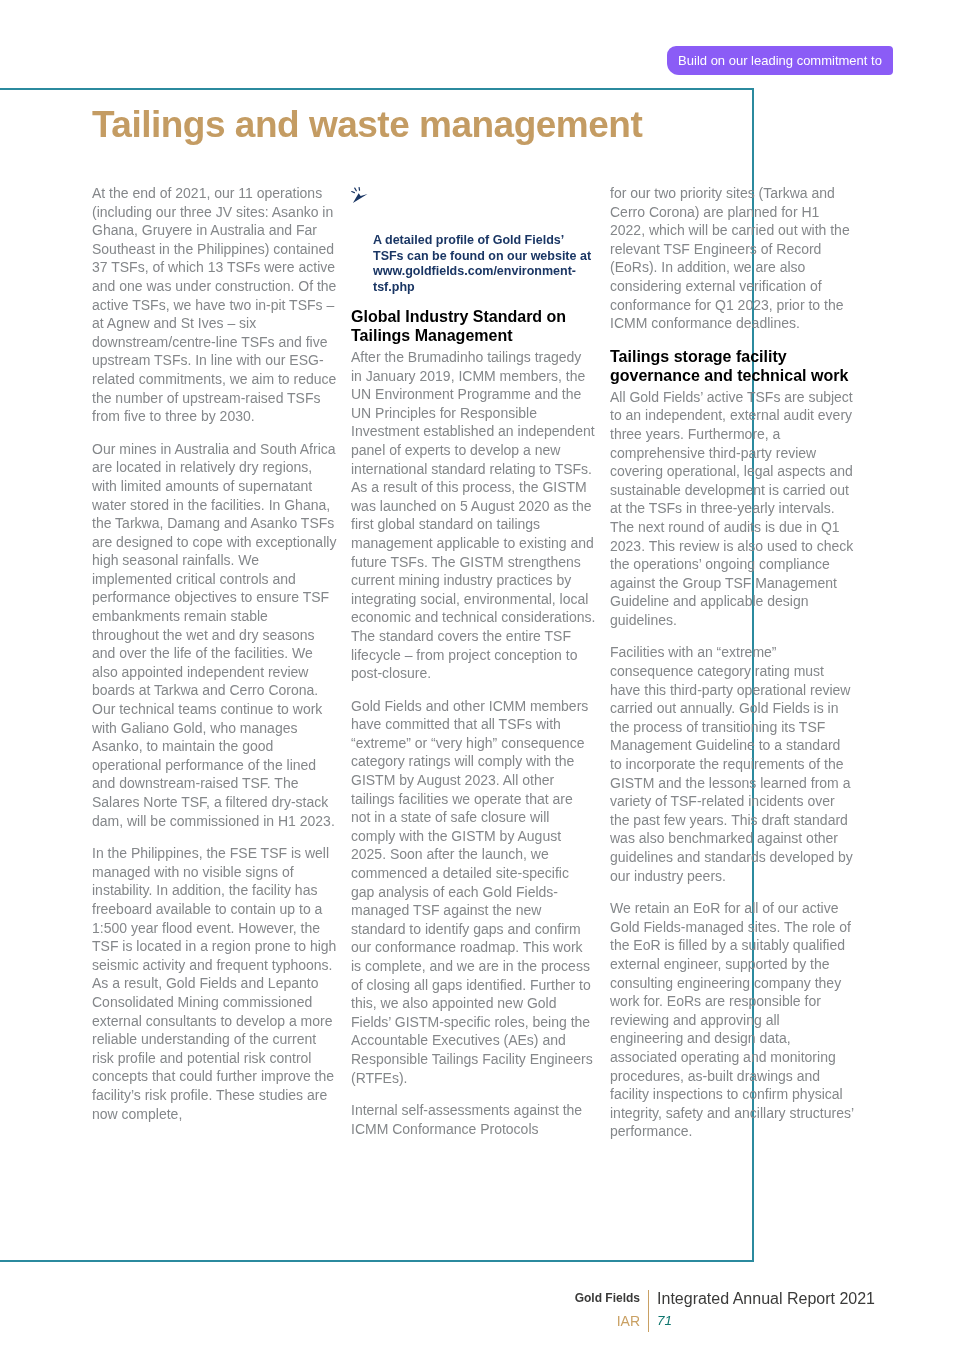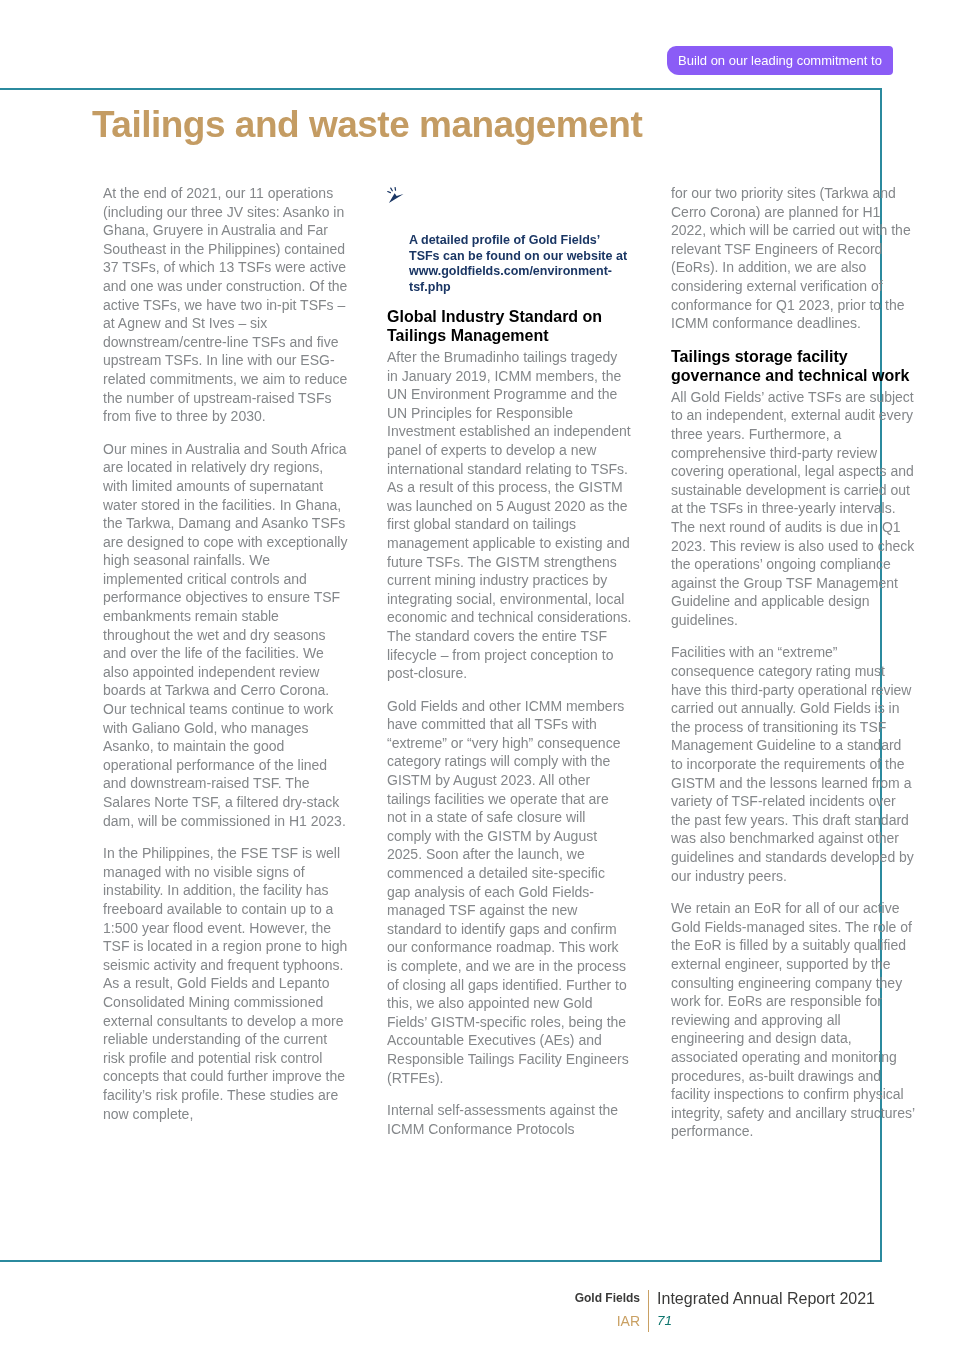--- a/index.html
+++ b/index.html
@@ -7,32 +7,32 @@
     width:965px;height:1365px;position:relative;background:#ffffff;
     font-family:"Liberation Sans", sans-serif;
     -webkit-font-smoothing:antialiased;
   }
   .badge{
     position:absolute;left:667px;top:46px;width:226px;height:29px;
     background:#8b5cf6;color:#ffffff;font-size:13px;line-height:29px;
     text-align:center;border-radius:9px 4px 4px 12px;
   }
   .content-box{
-    position:absolute;left:0;top:88px;width:882px;height:1174px;
+    position:absolute;left:0;top:88px;width:754px;height:1174px;
     border-top:2px solid #2b8a9e;border-right:2px solid #2b8a9e;border-bottom:2px solid #2b8a9e;
     box-sizing:border-box;
     padding-left:26px;
   }
   .title{
     position:absolute;left:92px;top:14px;margin:0;
     font-size:37px;font-weight:bold;color:#c49c63;letter-spacing:-0.5px;
   }
   .columns{
-    position:absolute;left:103px;top:94px;width:793px;
-    display:flex;gap:39px;
+    position:absolute;left:92px;top:94px;width:793px;
+    display:flex;gap:14px;
   }
   .col{width:245px;flex:0 0 245px;}
   .col p{
     margin:0 0 14px 0;
     font-size:14px;line-height:18.6px;color:#84878a;
   }
   .section-heading{
     margin:6px 0 3px 0;
     font-size:16px;line-height:19px;font-weight:bold;color:#000000;
   }

